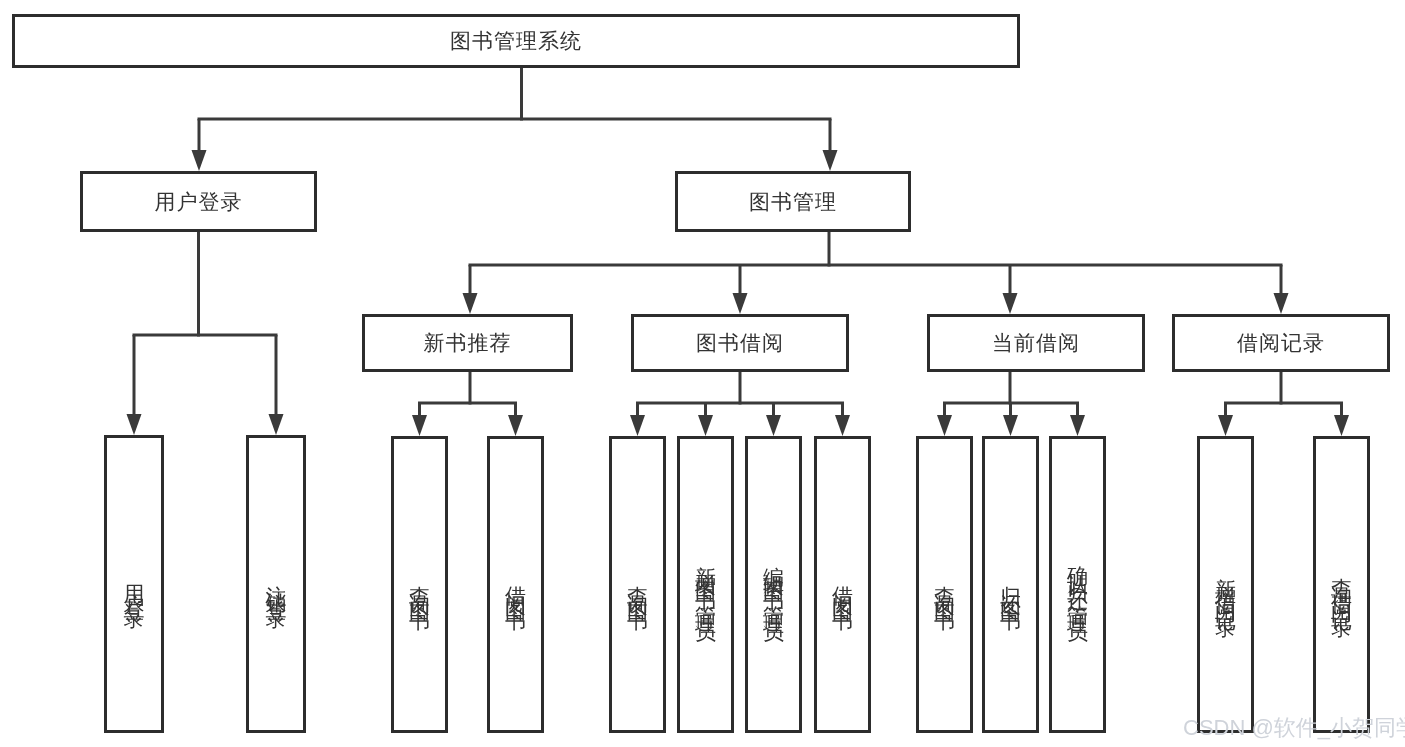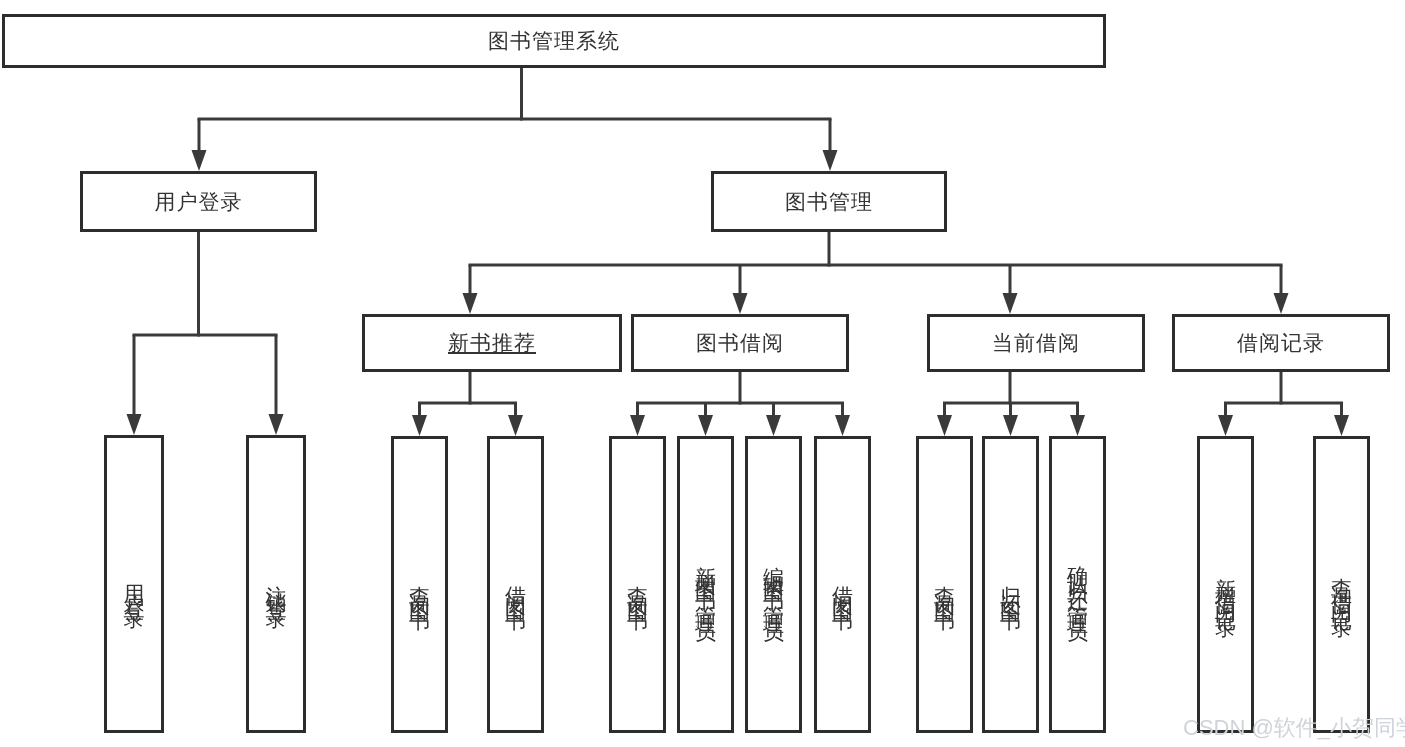--- a/index.html
+++ b/index.html
@@ -129,32 +129,32 @@
       <path d="M1077.5,436 l-7.5,-21 h15 z"></path>
 
     <line x1="1281" y1="372" x2="1281" y2="404.5"></line>
     <line x1="1224" y1="403" x2="1343" y2="403"></line>
     <line x1="1225.5" y1="403" x2="1225.5" y2="420"></line>
       <path d="M1225.5,436 l-7.5,-21 h15 z"></path>
     <line x1="1341.5" y1="403" x2="1341.5" y2="420"></line>
       <path d="M1341.5,436 l-7.5,-21 h15 z"></path>
   </svg>
 
-  <div class="node" style="left:2px; top:14px; width:1104px; height:54px;">
+  <div class="node" style="left:12px; top:14px; width:1008px; height:54px;">
     <span>图书管理系统</span>
   </div>
 
   <div class="node" style="left:80px; top:171px; width:237px; height:61px;">
     <span>用户登录</span>
   </div>
-  <div class="node" style="left:711px; top:171px; width:236px; height:61px;">
+  <div class="node" style="left:675px; top:171px; width:236px; height:61px;">
     <span>图书管理</span>
   </div>
 
-  <div class="node" style="left:362px; top:314px; width:260px; height:58px;text-decoration:underline;">
+  <div class="node" style="left:362px; top:314px; width:211px; height:58px;">
     <span>新书推荐</span>
   </div>
   <div class="node" style="left:631px; top:314px; width:218px; height:58px;text-align:center;">
     <span>图书借阅</span>
   </div>
   <div class="node" style="left:927px; top:314px; width:218px; height:58px;">
     <span>当前借阅</span>
   </div>
   <div class="node" style="left:1172px; top:314px; width:218px; height:58px;">
     <span>借阅记录</span>

